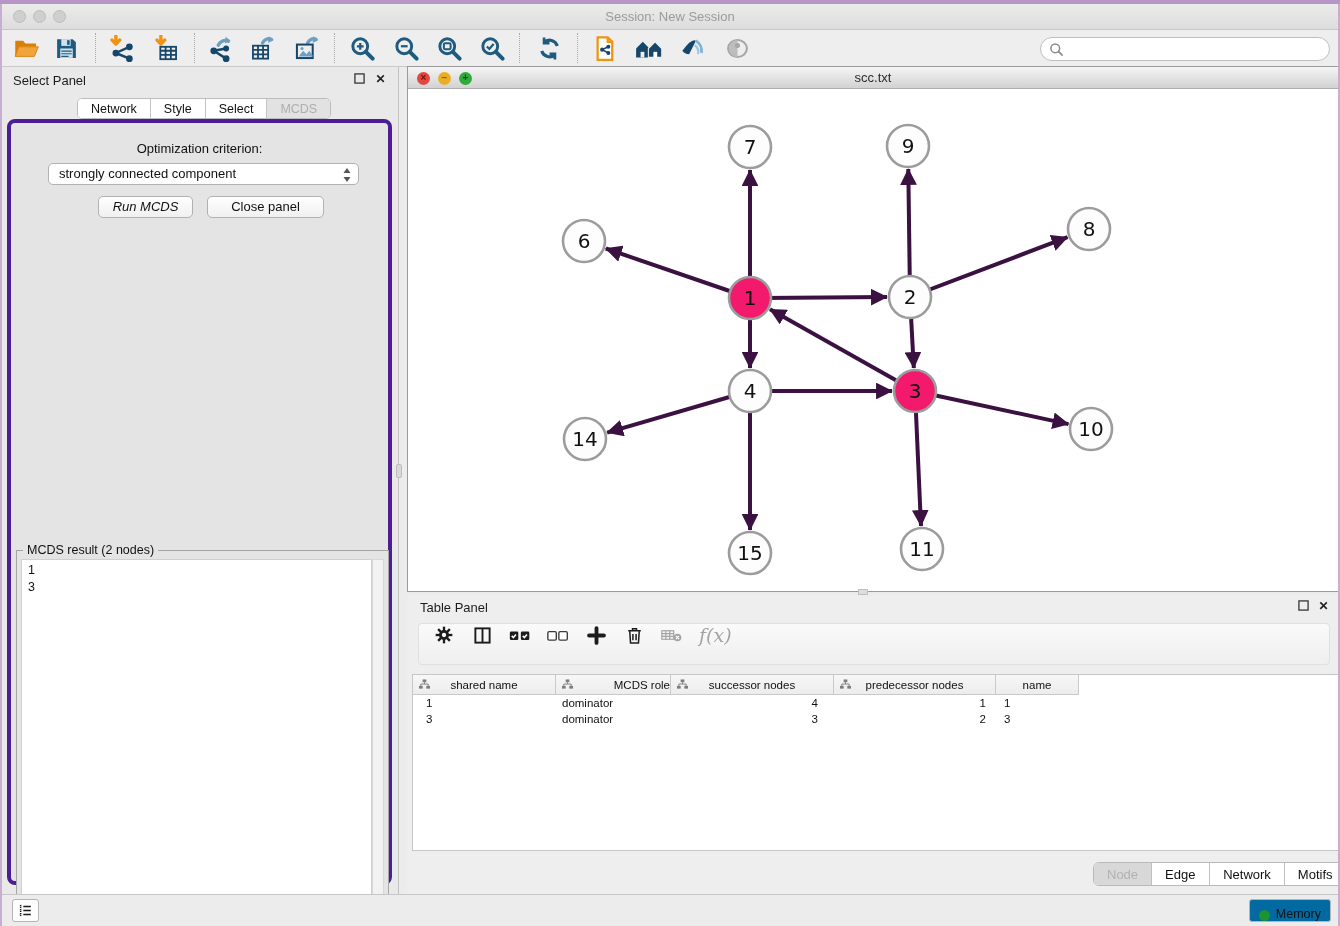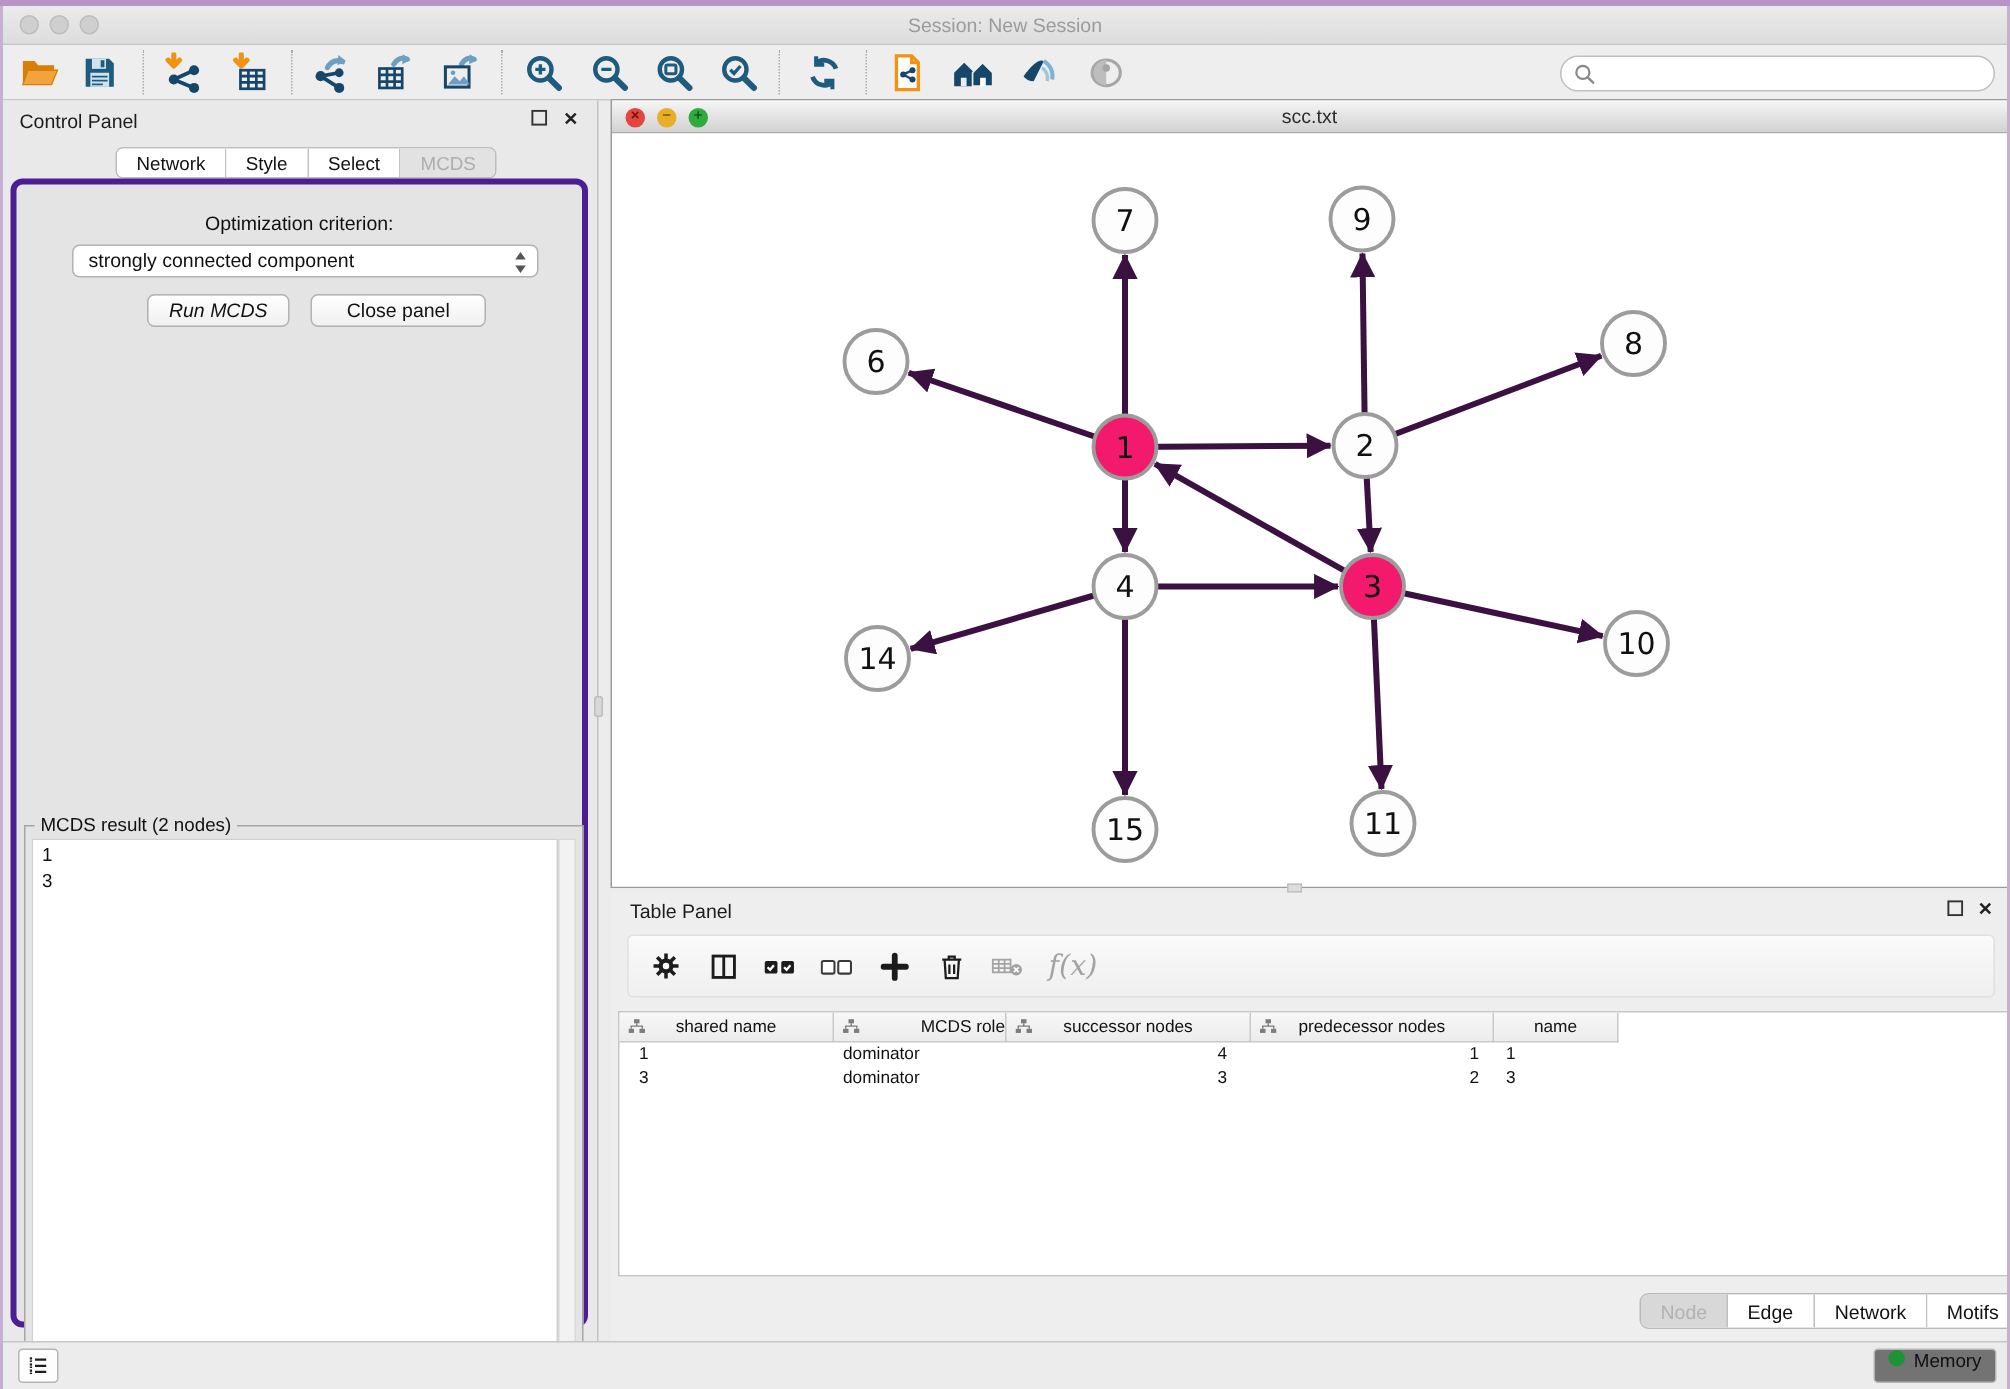--- a/index.html
+++ b/index.html
@@ -50,38 +50,38 @@
   #network-window { left:407px; top:66px; width:932px; height:526px; background:#ffffff; border:1px solid #9a9a9a; }
   #nw-titlebar { position:absolute; left:0; top:0; width:100%; height:22px; background:linear-gradient(#f5f5f5,#d2d2d2); border-bottom:1px solid #adadad; }
   #nw-title { width:100%; text-align:center; font-size:13px; color:#2c2c2c; line-height:22px; }
   .nw-light { position:absolute; top:4.5px; width:13px; height:13px; border-radius:50%; font-size:10px; font-weight:bold; text-align:center; line-height:12px; }
   #nw-canvas { position:absolute; left:0; top:22px; width:930px; height:502px; background:#ffffff; }
   #h-splitter-handle { left:858px; top:589px; width:10px; height:6px; background:#dddddd; border:1px solid #c0c0c0; z-index:5;}
 
   
   #table-panel { left:407px; top:595px; width:933px; height:299px; background:#eeeeee; }
   #tp-title { position:absolute; left:13px; top:5px; font-size:13px; color:#1c1c1c;text-align:center; }
-  #tp-toolbar { position:absolute; left:11px; top:28px; right:10px; height:42px; background:linear-gradient(#fafafa,#efefef); border:1px solid #e0e0e0; border-radius:4px; display:flex; align-items:center; padding-left:14px; gap:16px; }
+  #tp-toolbar { position:absolute; left:11px; top:28px; right:10px; height:42px; background:linear-gradient(#fafafa,#efefef); border:1px solid #e0e0e0; border-radius:4px; display:flex; align-items:flex-start; padding-left:14px; gap:16px; }
   .tp-icon { width:22px; height:22px; display:flex; align-items:center; justify-content:center; }
   #fx-label { font-family:"DejaVu Serif", serif; font-style:italic; font-size:19px; color:#a3a3a3; }
   #node-table { position:absolute; left:5px; top:79px; width:927px; height:177px; background:#ffffff; border:1px solid #c6c6c6; overflow:hidden; }
   #nt-header { display:flex; height:20px; background:linear-gradient(#f7f7f7,#ececec); border-bottom:1px solid #c9c9c9; width:666px; }
   .nt-hcell { position:relative; height:20px; border-right:1px solid #c9c9c9; font-size:11.5px; color:#111; display:flex; align-items:center; justify-content:center; }
   .nt-hcell .sorticon { position:absolute; left:6px; top:4px; }
   .nt-row { display:flex; height:16px; font-size:11.5px; color:#111; }
   .nt-cell { height:16px; line-height:16px; white-space:nowrap; overflow:hidden; }
   #tp-tabs { position:absolute; left:686px; top:267px; height:24px; display:flex; border:1px solid #b9b9b9; border-radius:6px; overflow:hidden; background:#fff; }
   .tp-tab { font-size:13px; padding:3px 13px; line-height:17px; background:#ffffff; color:#111; border-right:1px solid #c0c0c0; }
   .tp-tab:last-child { border-right:none; }
   .tp-tab.disabled-selected { background:#d8d8d8; color:#b2b2b2; }
 
   
   #status-bar { left:0; top:894px; width:1340px; height:32px; background:#ececec; border-top:1px solid #c6c6c6; }
   #taskmgr-btn { position:absolute; left:12px; top:4px; width:27px; height:23px; background:#fdfdfd; border:1px solid #b5b5b5; border-radius:3px; display:flex; align-items:center; justify-content:center; }
-  #memory-btn { position:absolute; right:9px; top:4px; height:23px; background:#737373; border:1px solid #b5b5b5; border-radius:3px; display:flex; align-items:flex-start; padding:0 9px; gap:6px; font-size:12.5px; color:#111; }
+  #memory-btn { position:absolute; right:9px; top:4px; height:23px; background:#0369a1; border:1px solid #b5b5b5; border-radius:3px; display:flex; align-items:flex-end; padding:0 9px; gap:6px; font-size:12.5px; color:#111; }
   #memory-dot { width:11px; height:11px; border-radius:50%; background:#1d9334; }
 </style>
 </head>
 <body>
 
 <div class="abs" id="win-edge-top"></div>
 <div class="abs" id="win-edge-left"></div>
 <div class="abs" id="win-edge-right"></div>
 
 <div class="abs" id="titlebar">
@@ -241,21 +241,21 @@
     <svg width="15" height="15" viewBox="0 0 24 24" fill="none" stroke="#8a8a8a">
         <circle cx="10" cy="10" r="7" stroke-width="2.4"></circle>
         <path d="M15.5 15.5 21 21" stroke-width="2.6" stroke-linecap="round"></path>
       </svg>
     <input type="text" placeholder="" style="">
   </div>
 </div>
 
 <div class="abs" id="control-panel">
   <div id="cp-header">
-    <span id="cp-title">Control Panel</span>
+    <span id="cp-title">Select Panel</span>
     <span class="panel-ctl" style="right:32px">
       <svg width="11" height="11" viewBox="0 0 12 12">
           <rect x="1" y="1" width="10" height="10" fill="none" stroke="#333" stroke-width="1.4"></rect>
         </svg>
     </span>
     <span class="panel-ctl" style="right:11px; font-weight:bold;">✕</span>
   </div>
   <div id="cp-tabs" class="tabgroup">
       <div class="cp-tab">Network</div>
       <div class="cp-tab">Style</div>

